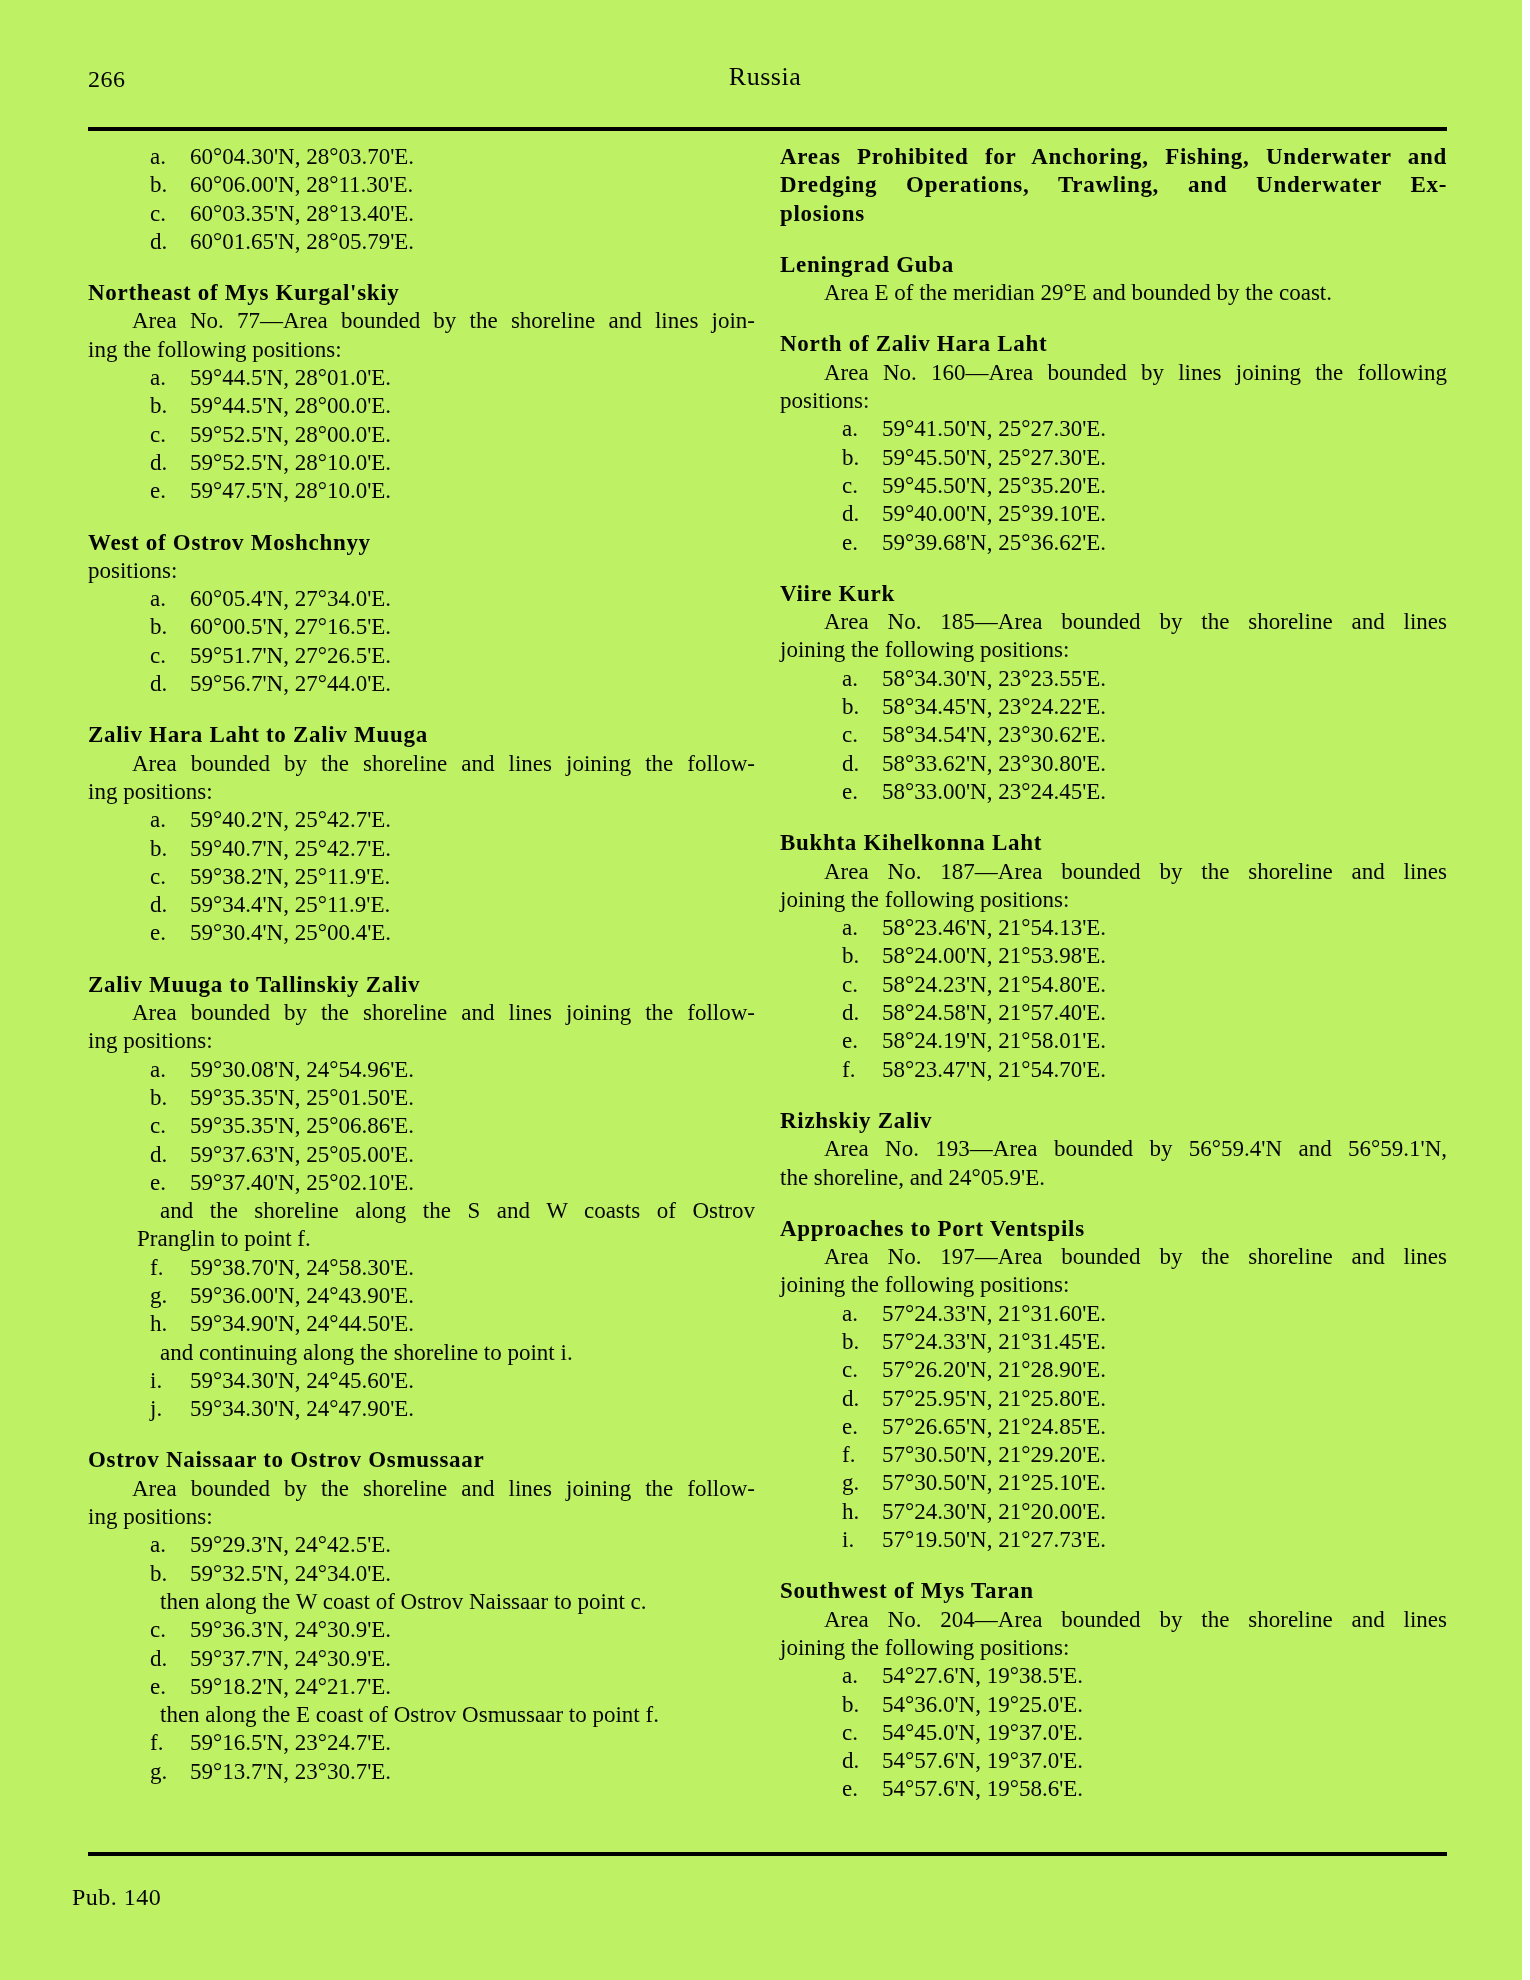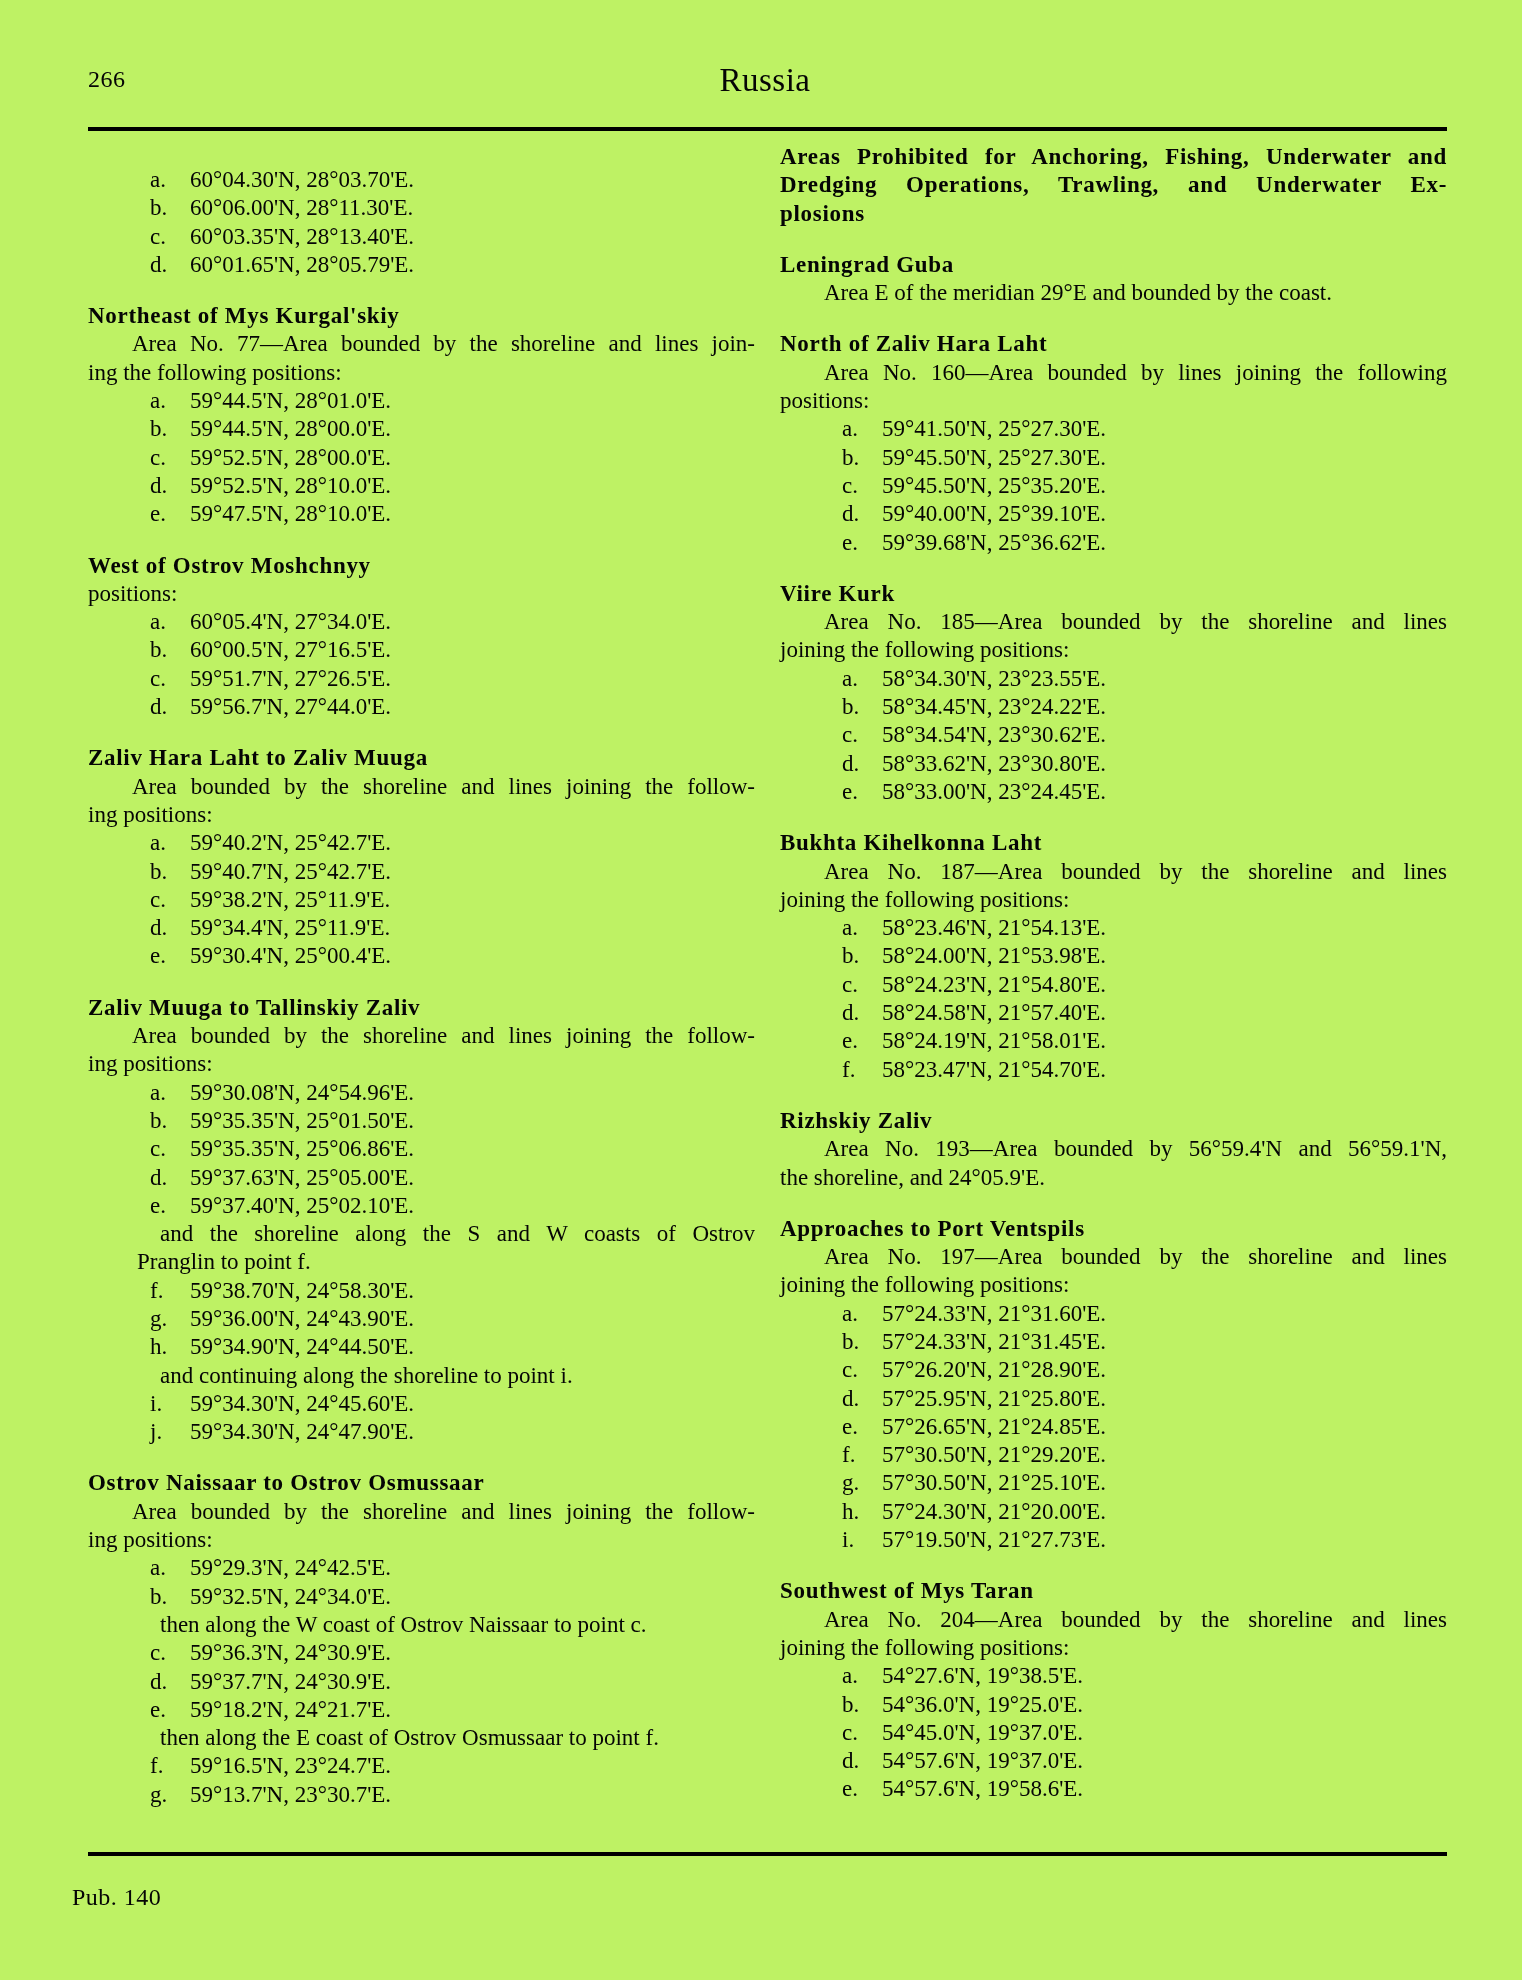--- a/index.html
+++ b/index.html
@@ -7,36 +7,36 @@
     position:relative; width:1522px; height:1980px; background:#bef264;
     font-family:Liberation Serif, serif; color:#050505;
     overflow:hidden;
   }
   .hdr-num {
     position:absolute; left:88px; top:66px; font-size:24px;
     letter-spacing:0.5px;
   }
   .hdr-title {
     position:absolute; left:0; top:62px; width:1530px; text-align:center;
-    font-size:33px; letter-spacing:0.5px;
+    font-size:26px; letter-spacing:0.5px;
   }
   .rule { position:absolute; left:88px; width:1359px; background:#000; }
   .rule-top { top:127px; height:4px; }
   .rule-bottom { top:1852px; height:4px; }
   .ftr {
     position:absolute; left:72px; top:1884px; font-size:24px;
     letter-spacing:0.5px;
   }
   .columns {
     position:absolute; left:88px; top:143px; width:1359px;
     display:flex; gap:25px;
   }
   .col { width:667px; font-size:23px; line-height:28.3px; text-align:justify; }
   .sec { margin-top:23px; }
-  .col > .sec:first-child, .col > .main-heading + .sec { margin-top:23px; }
+  .col > .sec:first-child, .col > .main-heading + .sec { }
   .col > :first-child { margin-top:0; }
   .title { font-weight:bold; letter-spacing:0.7px; }
   .main-heading { font-weight:bold; letter-spacing:0.7px; }
   .pline { }
   .ind { text-indent:44px; }
   .fill { text-align-last:justify; }
   .coord-line { padding-left:62px; }
   .coord-line .letter { display:inline-block; width:40px; text-indent:0; }
   .note { padding-left:72px; }
   .notewrap { padding-left:49px; }

